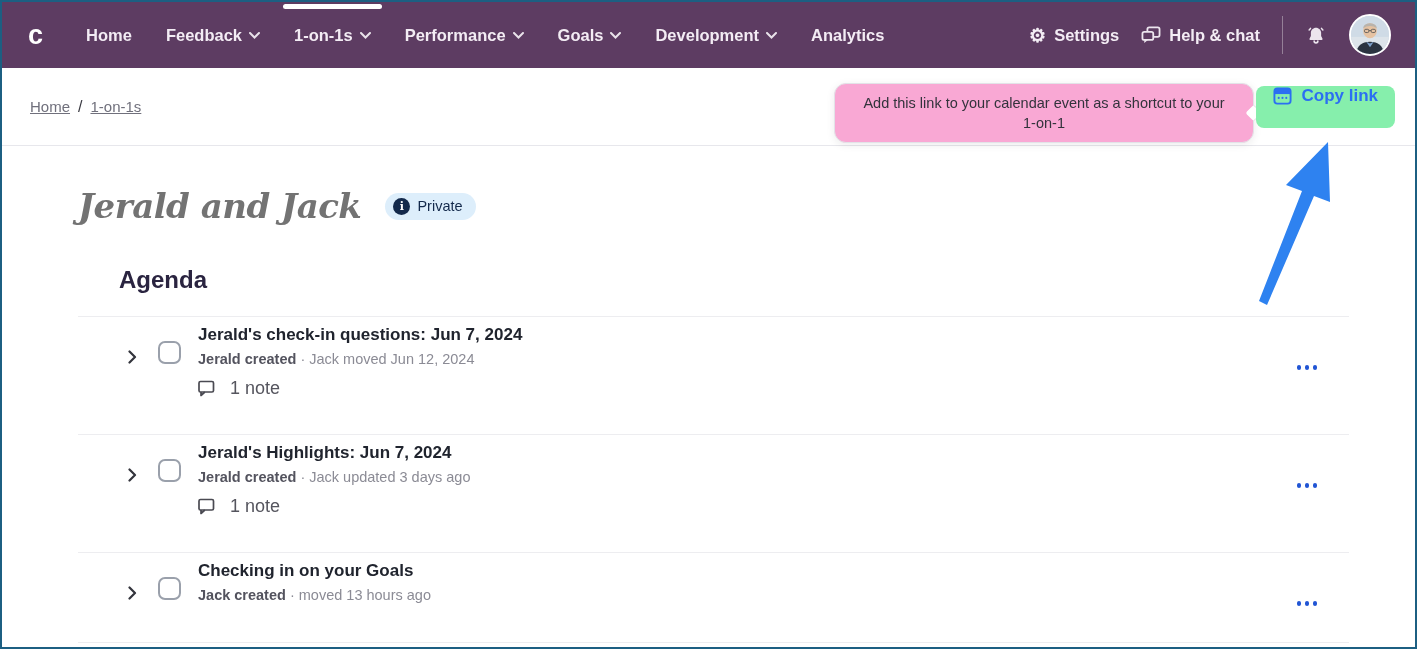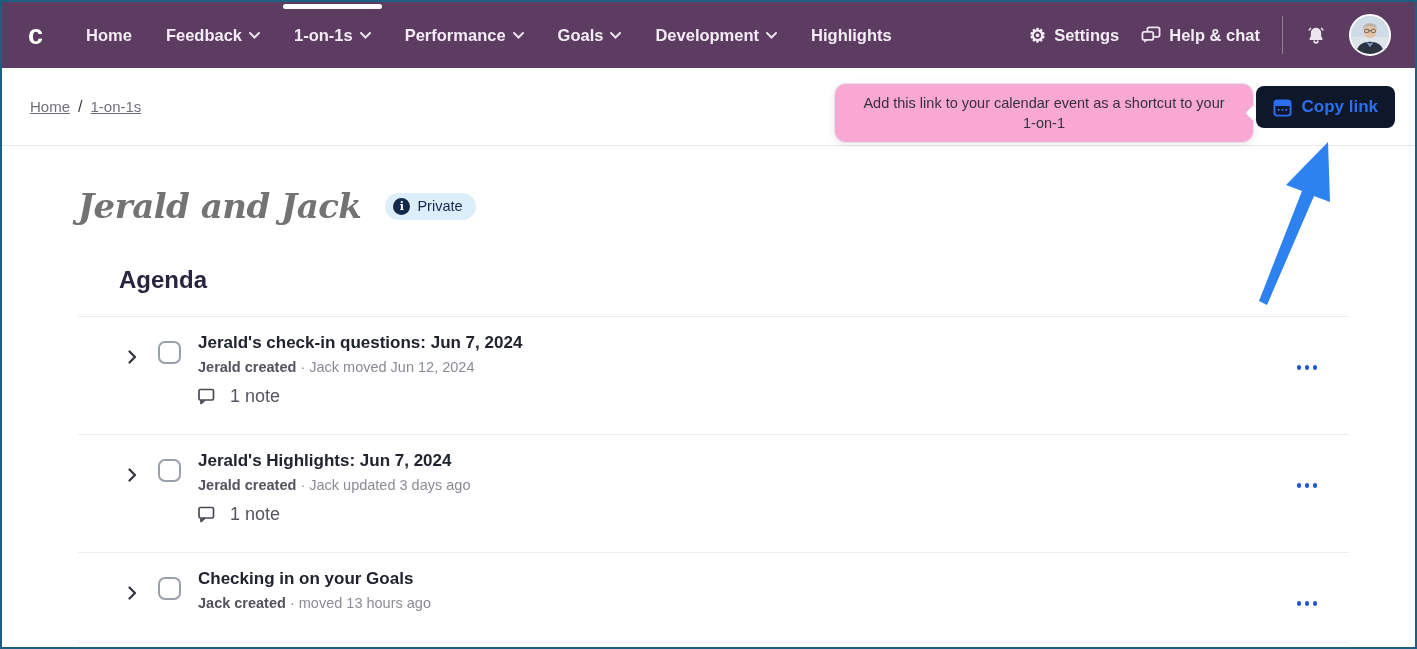--- a/index.html
+++ b/index.html
@@ -20,32 +20,32 @@
   .avatar-ring { width:42px; height:42px; border-radius:50%; border:2px solid #fff; overflow:hidden; cursor:pointer; background:#cfdbe6; }
 
   
   .crumb-bar { height:78px; background:#fff; border-bottom:1px solid #e7e7ec; position:relative; display:flex; align-items:center; padding-left:28px; }
   .breadcrumb { font-size:15px; color:#70707c; display:flex; align-items:center; gap:8px; }
   .breadcrumb a { color:#70707c; text-decoration:underline; cursor:pointer; }
   .crumb-sep { color:#3c3c44; font-size:16px; }
 
   .tooltip { position:absolute; top:15px; right:161px; width:420px; background:#f9a8d4; border:1px solid #e3e3e8; border-radius:12px; box-shadow:0 2px 8px rgba(0,0,0,0.08); padding:9px 26px; font-size:14.5px; line-height:20px; color:#33333c; text-align:center; }
   .tooltip-caret { position:absolute; right:-7px; top:50%; width:12px; height:12px; background:#fff; border-top:1px solid #e3e3e8; border-right:1px solid #e3e3e8; transform:translateY(-50%) rotate(45deg); border-radius:2px; }
-  .copy-btn { position:absolute; top:18px; right:20px; height:42px; padding:0 17px; background:#0f172a; border:none; border-radius:8px; display:flex; align-items:center; gap:9px; color:#2b6ff2; font-size:17px; font-weight:700; font-family:"Liberation Sans", sans-serif; cursor:pointer; }
+  .copy-btn { position:absolute; top:18px; right:20px; height:42px; padding:0 17px; background:#86efac; border:none; border-radius:8px; display:flex; gap:9px; color:#2b6ff2; font-size:17px; font-weight:700; font-family:"Liberation Sans", sans-serif; cursor:pointer; }
 
   
   .main { padding:40px 66px 0 76px; position:relative; }
   .title-row { display:flex; align-items:center; gap:24px; }
   .page-title { font-family:"DejaVu Serif", serif; font-weight:700; font-size:34px; color:#737373; letter-spacing:-0.5px;font-style:italic; }
   .badge { display:inline-flex; align-items:center; gap:7px; background:#ddeefb; border-radius:14px; padding:5px 13px 5px 8px; font-size:14.5px; font-weight:400; color:#13294b; }
   .info-dot { width:17px; height:17px; border-radius:50%; background:#13294b; color:#fff; font-size:11px; font-weight:700; display:flex; align-items:center; justify-content:center; font-family:"DejaVu Serif", serif; }
   .section-heading { margin:40px 0 22px 41px; font-size:24px; font-weight:700; color:#2a2440; }
 
   .agenda-list { }
-  .agenda-row { position:relative; border-top:1px solid #ededf0; padding:16px 0 24px 120px; min-height:118px; }
+  .agenda-row { position:relative; border-top:1px solid #ededf0; padding:8px 0 24px 120px; min-height:118px; }
   .agenda-row.short { min-height:90px; padding-bottom:20px; }
   .agenda-list { border-bottom:1px solid #ededf0; }
   .row-chevron { position:absolute; left:46px; top:32px; width:16px; height:16px; cursor:pointer; display:flex; align-items:center; justify-content:center; }
   .row-checkbox { position:absolute; left:80px; top:24px; width:23px; height:23px; border:2px solid #9aa0ab; border-radius:7px; background:#fff; cursor:pointer; }
   .item-title { font-size:17px; font-weight:700; color:#20242e; }
   .item-meta { margin-top:6px; font-size:14.5px; color:#8b8b95; }
   .item-meta .creator { color:#53535e; font-weight:700; }
   .note-line { margin-top:11px; display:flex; align-items:center; gap:15px; font-size:18px; color:#55555e; cursor:pointer; }
   .row-menu { position:absolute; right:28px; top:42px; display:flex; gap:3.5px; padding:6px 4px; cursor:pointer; }
   .row-menu i { width:4.5px; height:4.5px; border-radius:50%; background:#2155d4; }
@@ -87,21 +87,21 @@
             <polyline points="1,1 5.5,5.5 10,1" fill="none" stroke="#e9e2ea" stroke-width="2" stroke-linecap="round"></polyline>
           </svg>
         </li>
       <li class="nav-item">
           <span>Development</span>
           <svg class="chev-down" viewBox="0 0 11 7">
             <polyline points="1,1 5.5,5.5 10,1" fill="none" stroke="#e9e2ea" stroke-width="2" stroke-linecap="round"></polyline>
           </svg>
         </li>
       <li class="nav-item">
-          <span>Highlights</span>
+          <span>Analytics</span>
         </li>
     </ul>
     <div class="nav-right">
       <div class="nav-util">
         <span class="gear">⚙</span>
         <span>Settings</span>
       </div>
       <div class="nav-util">
         <svg width="20" height="18" viewBox="0 0 22 20">
           <rect x="7" y="1.5" width="13.5" height="10.5" rx="2" fill="none" stroke="#ece5ee" stroke-width="2"></rect>

